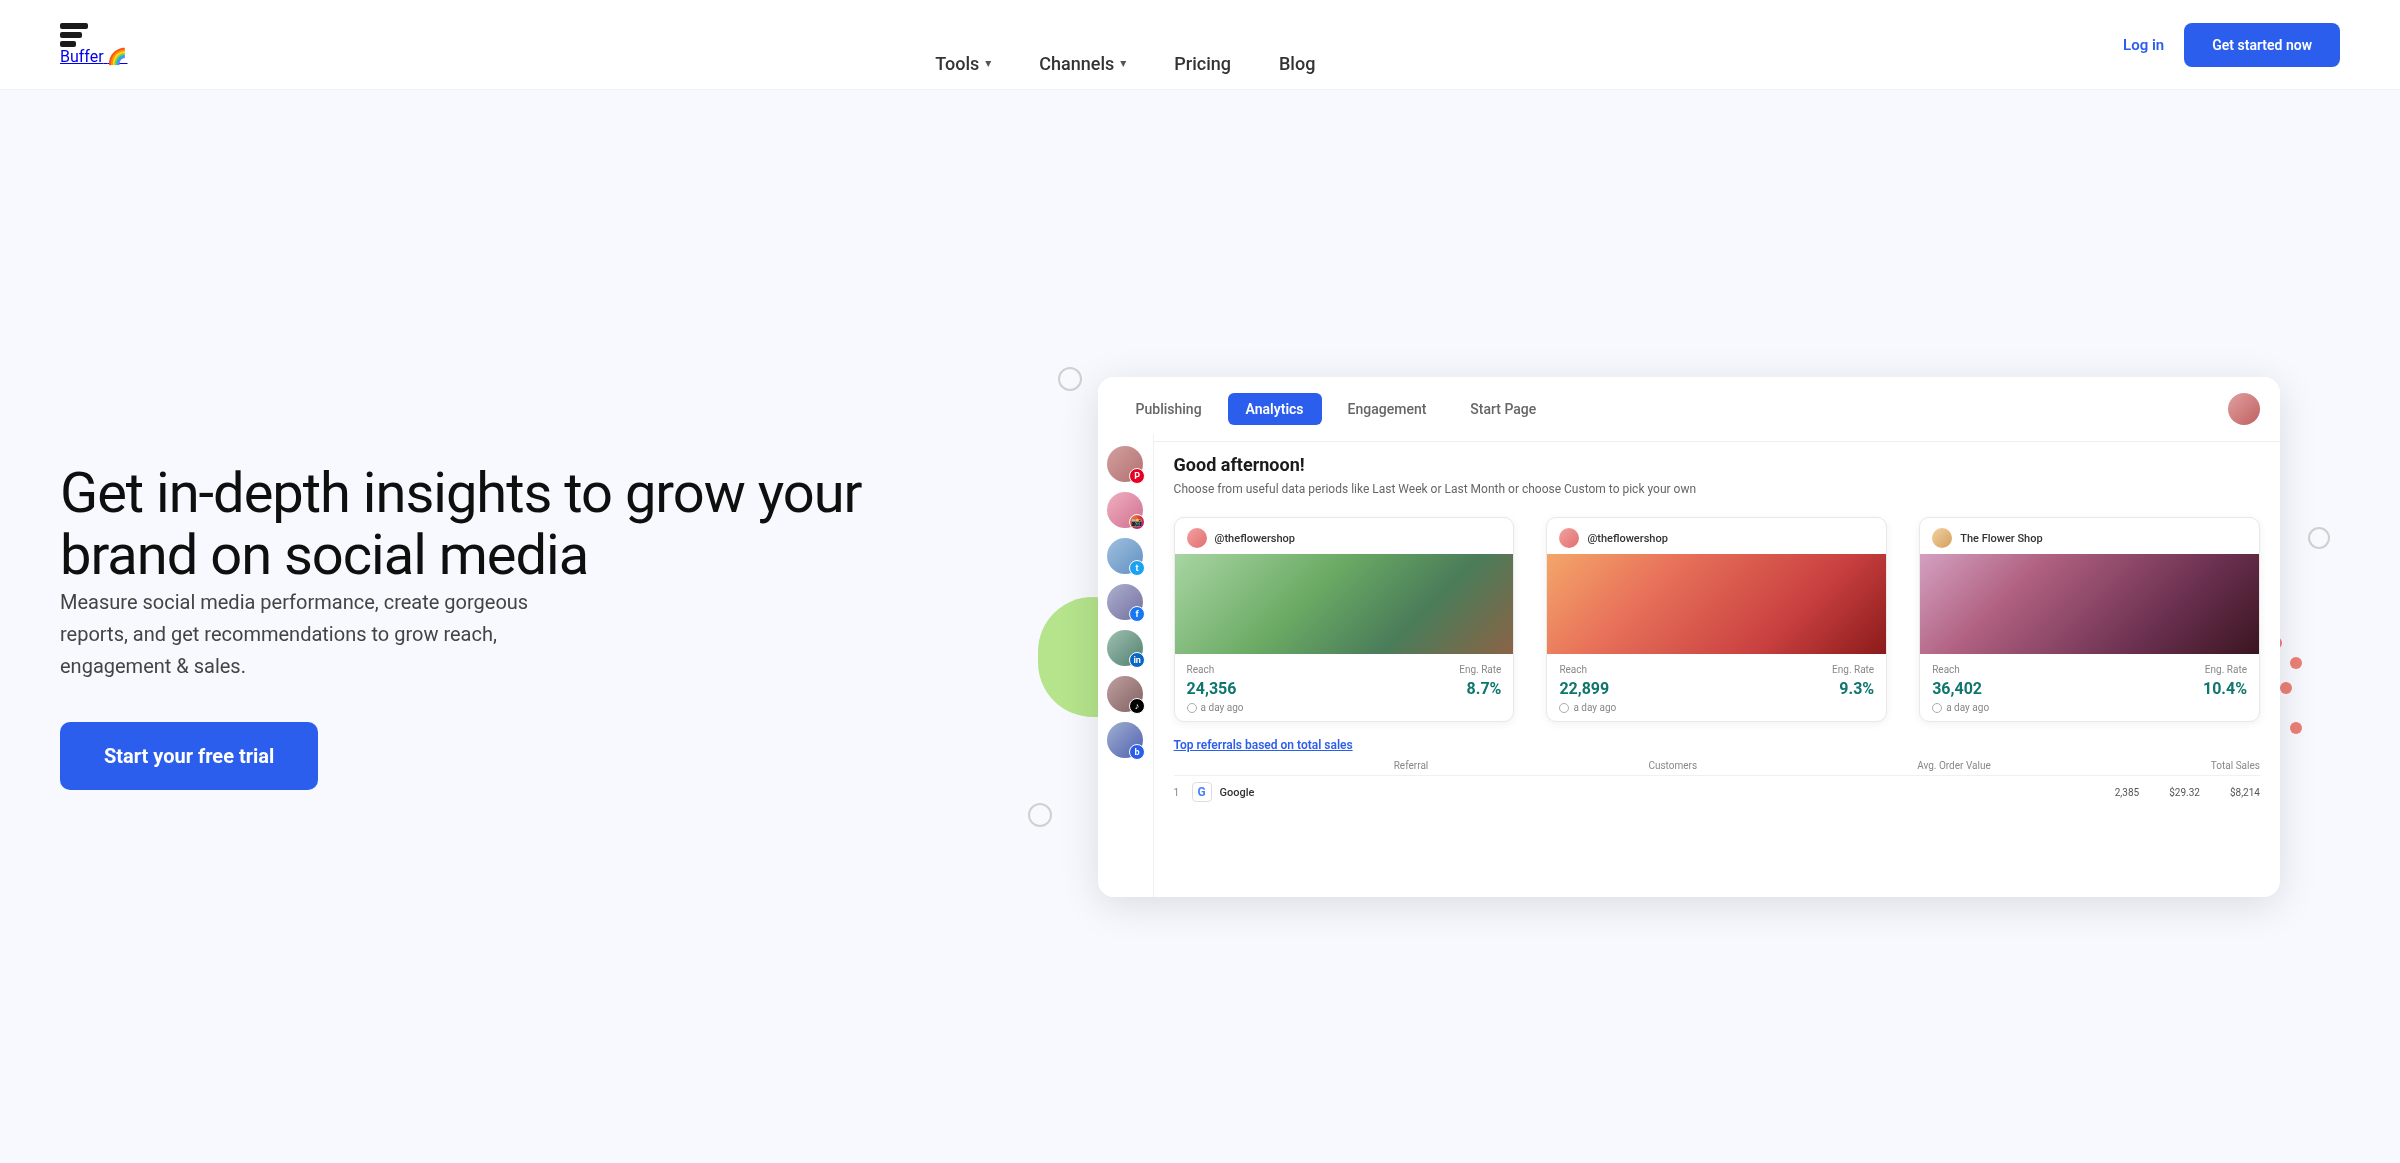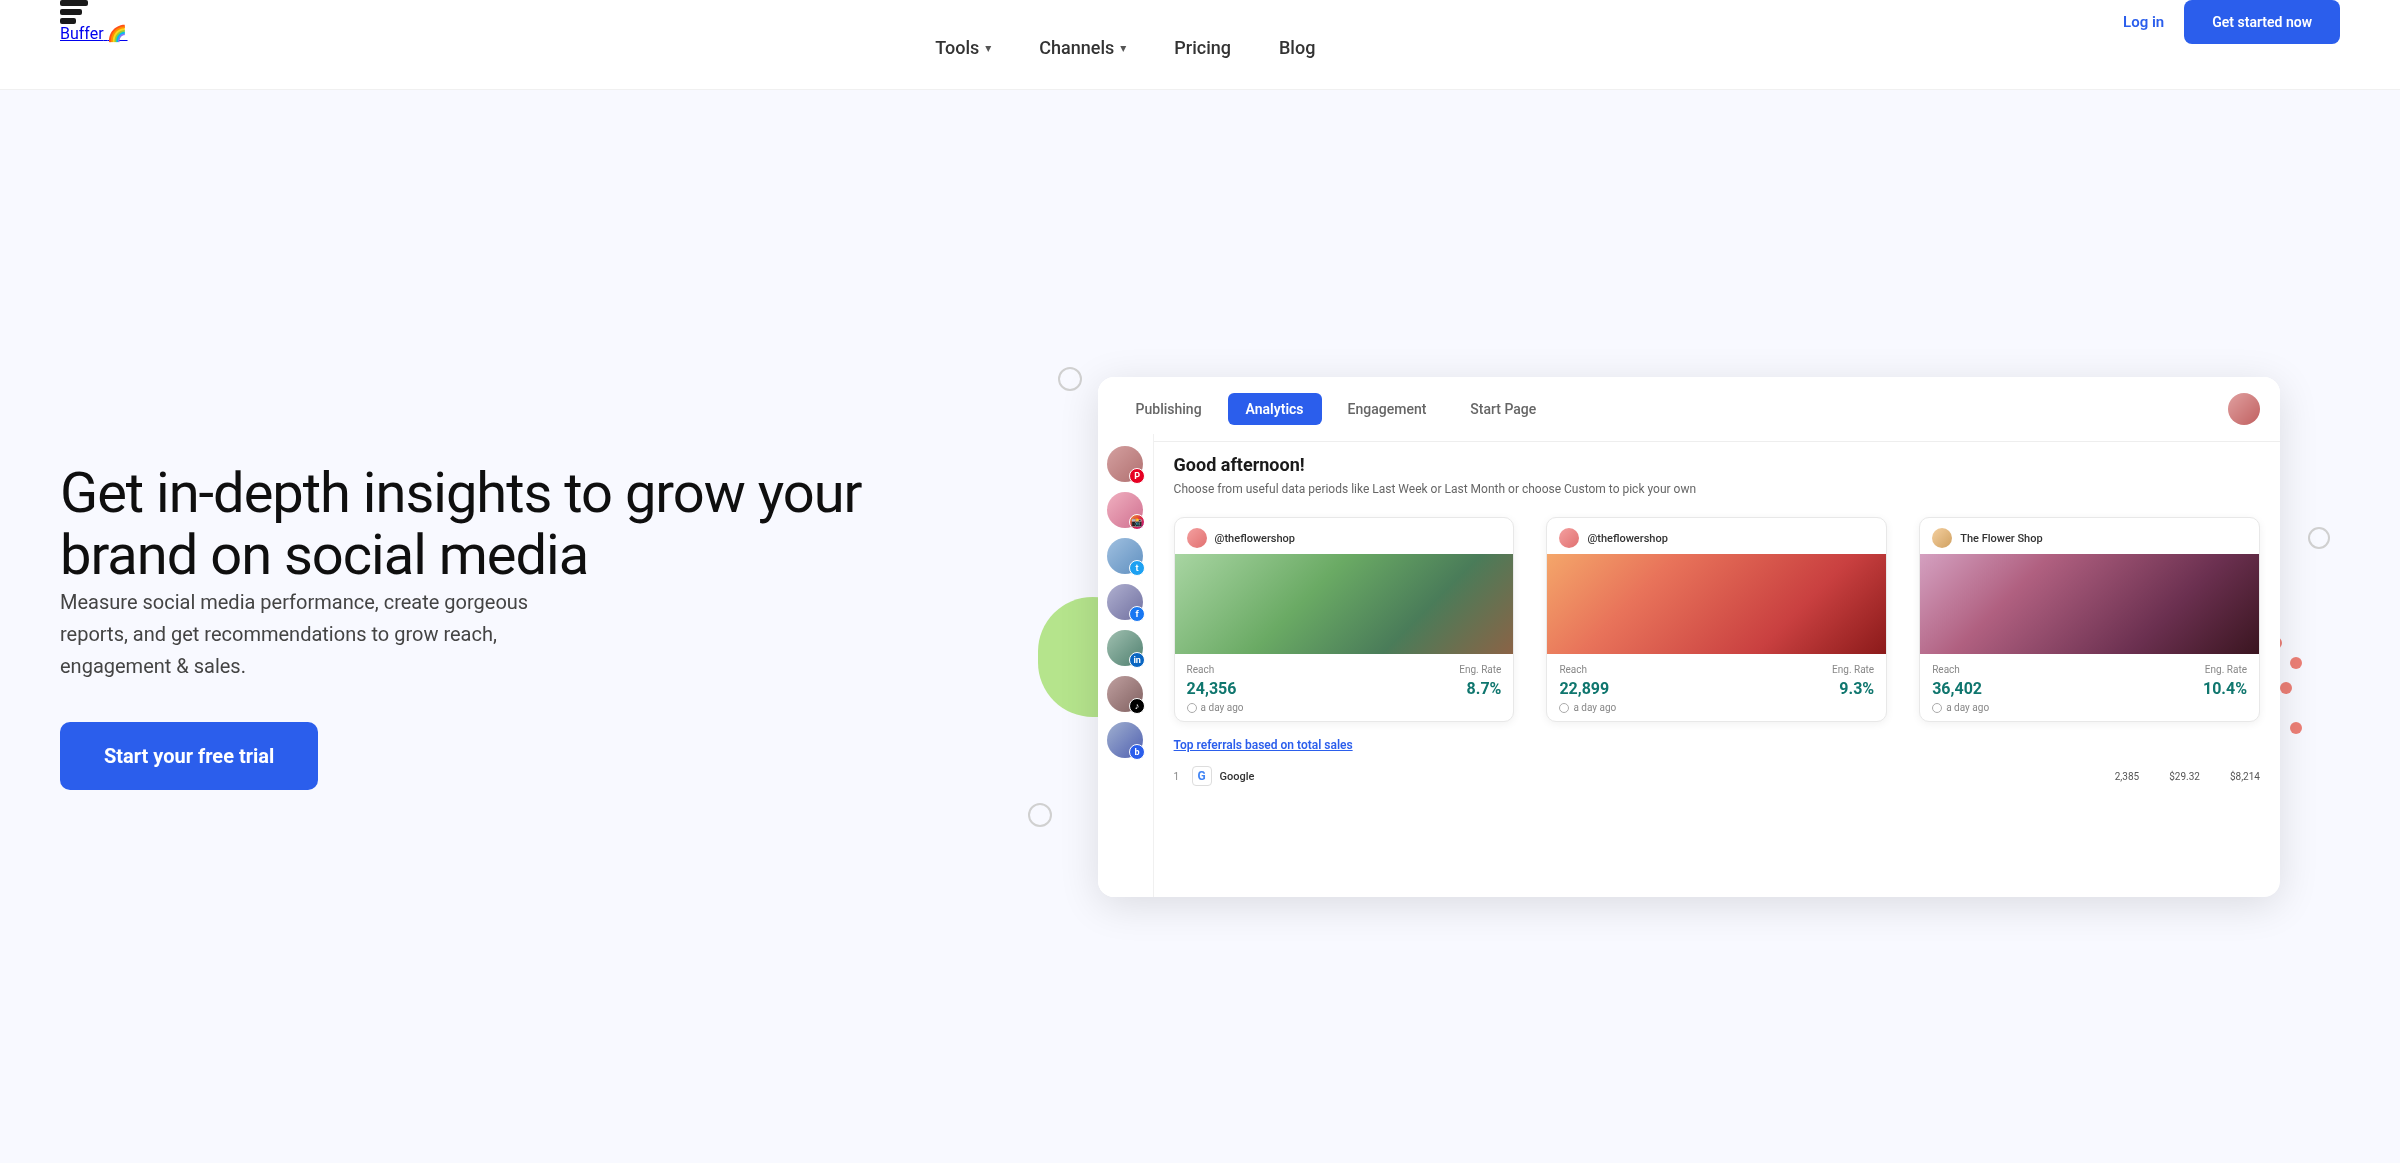--- a/index.html
+++ b/index.html
@@ -6,21 +6,21 @@
     body {
       font-family: -apple-system, BlinkMacSystemFont, 'Segoe UI', Roboto, sans-serif;
       background: #ffffff;
       min-height: 100vh;
       overflow-x: hidden;
     }
 
     
     nav {
       display: flex;
-      align-items: flex-start;
+      align-items: center;
       justify-content: space-between;
       padding: 0 60px;
       height: 90px;
       border-bottom: 1px solid #f0f0f0;
       background: #fff;
       position: relative;
       z-index: 10;
     }
     .buffer-icon {
       display: flex;
@@ -604,20 +604,27 @@
                 <span>a day ago</span>
               </div>
             </div>
           </div>
         </div>
 
         <div class="referrals-section">
           <div class="referrals-title">
             <span>Top referrals based on </span><span>total sales</span>
           </div>
+          <div class="referrals-table-header">
+            <span></span>
+            <span>Referral</span>
+            <span>Customers</span>
+            <span>Avg. Order Value</span>
+            <span>Total Sales</span>
+          </div>
           <div class="ref-row">
             <span class="ref-num">1</span>
             <div class="ref-g-icon">G</div>
             <span class="ref-name">Google</span>
             <div class="ref-vals">
               <span>2,385</span>
               <span>$29.32</span>
               <span>$8,214</span>
             </div>
           </div>

